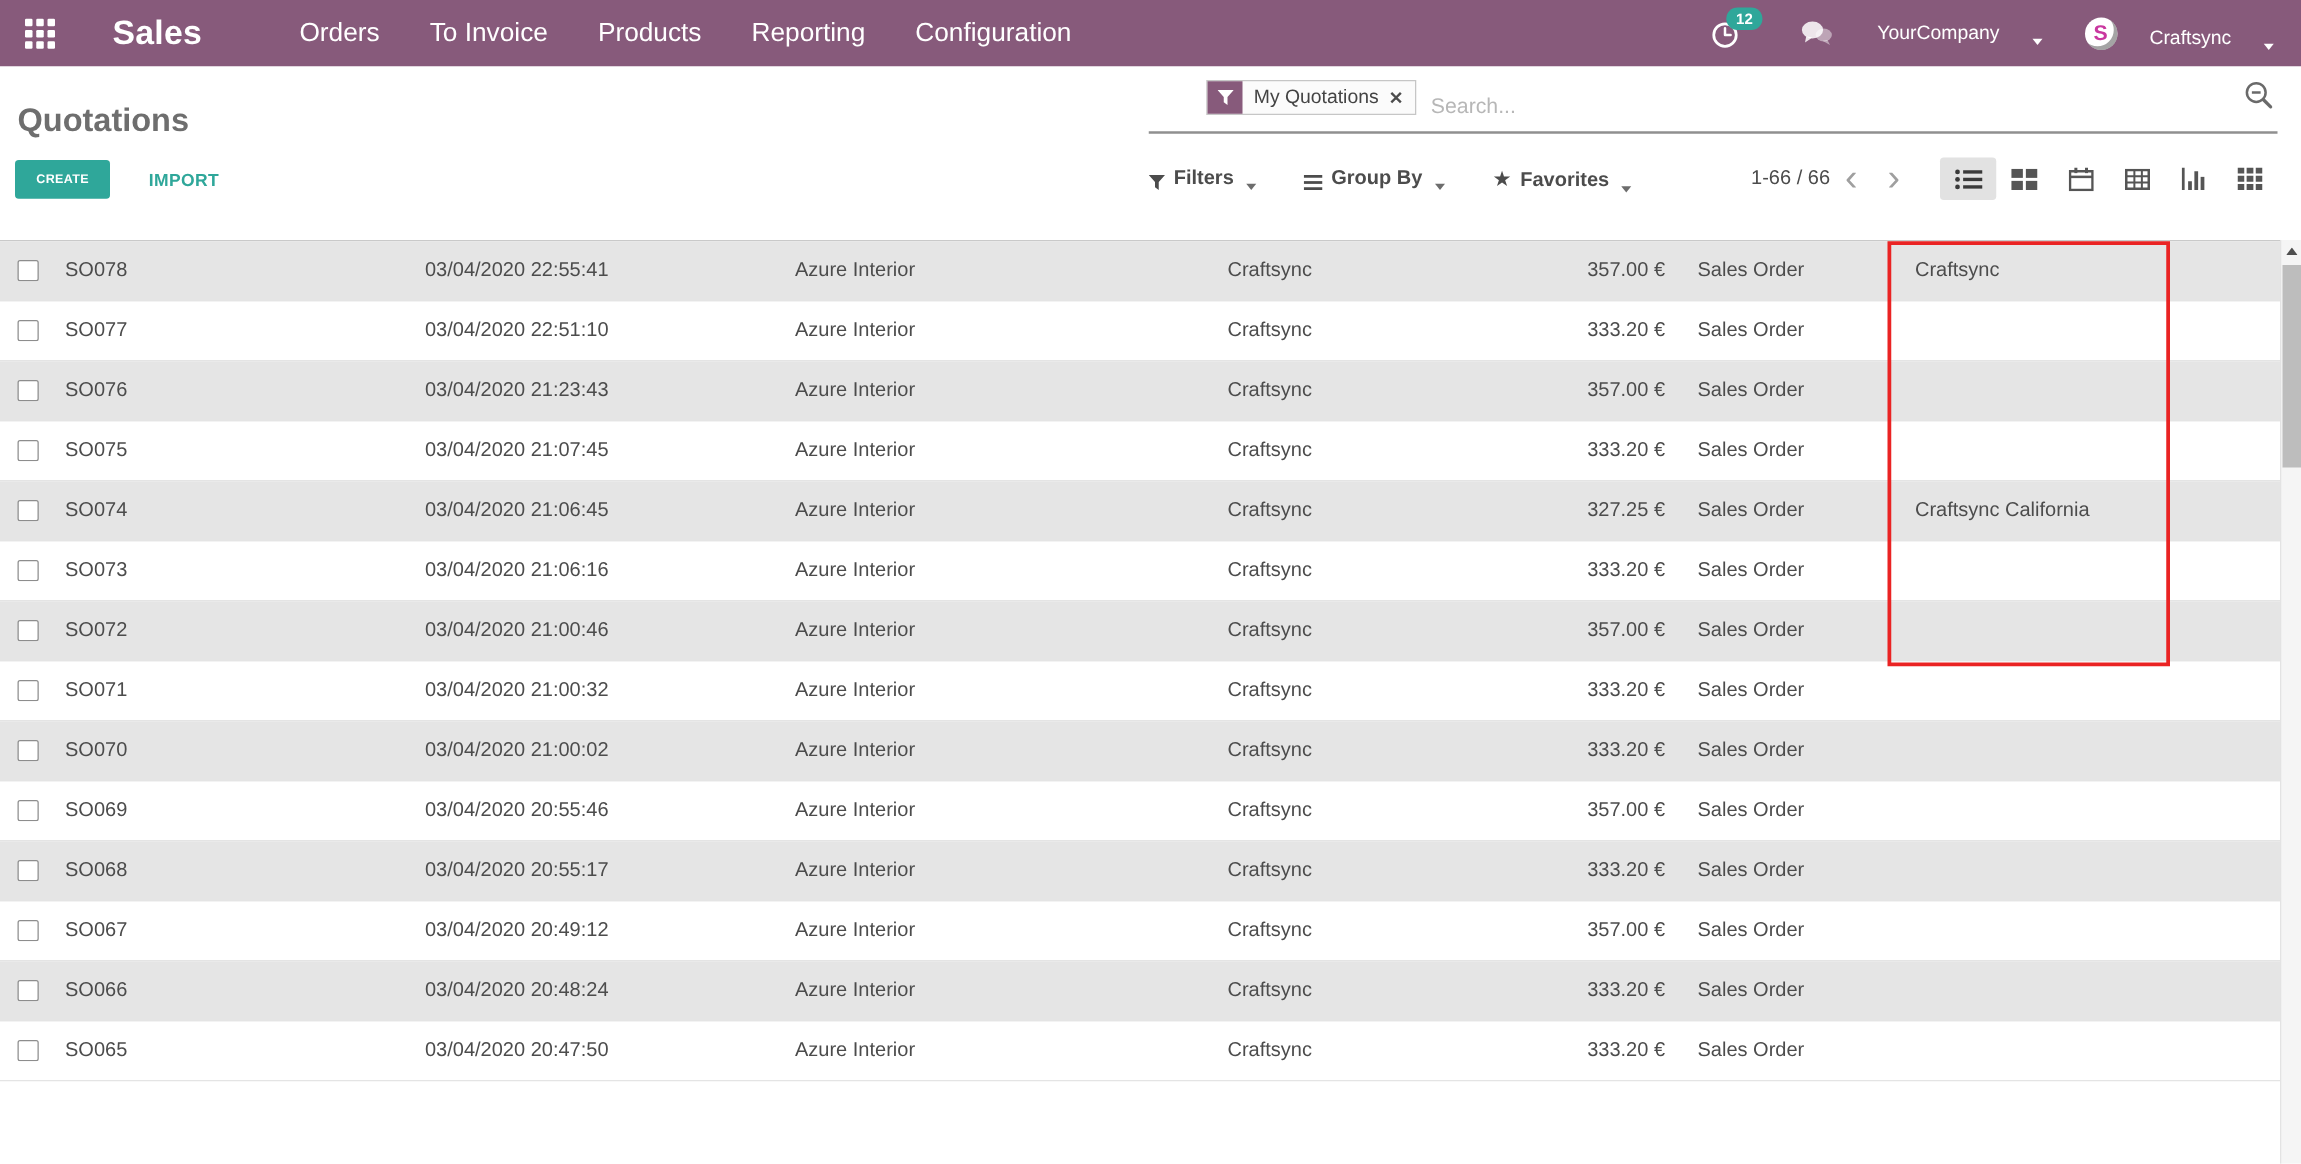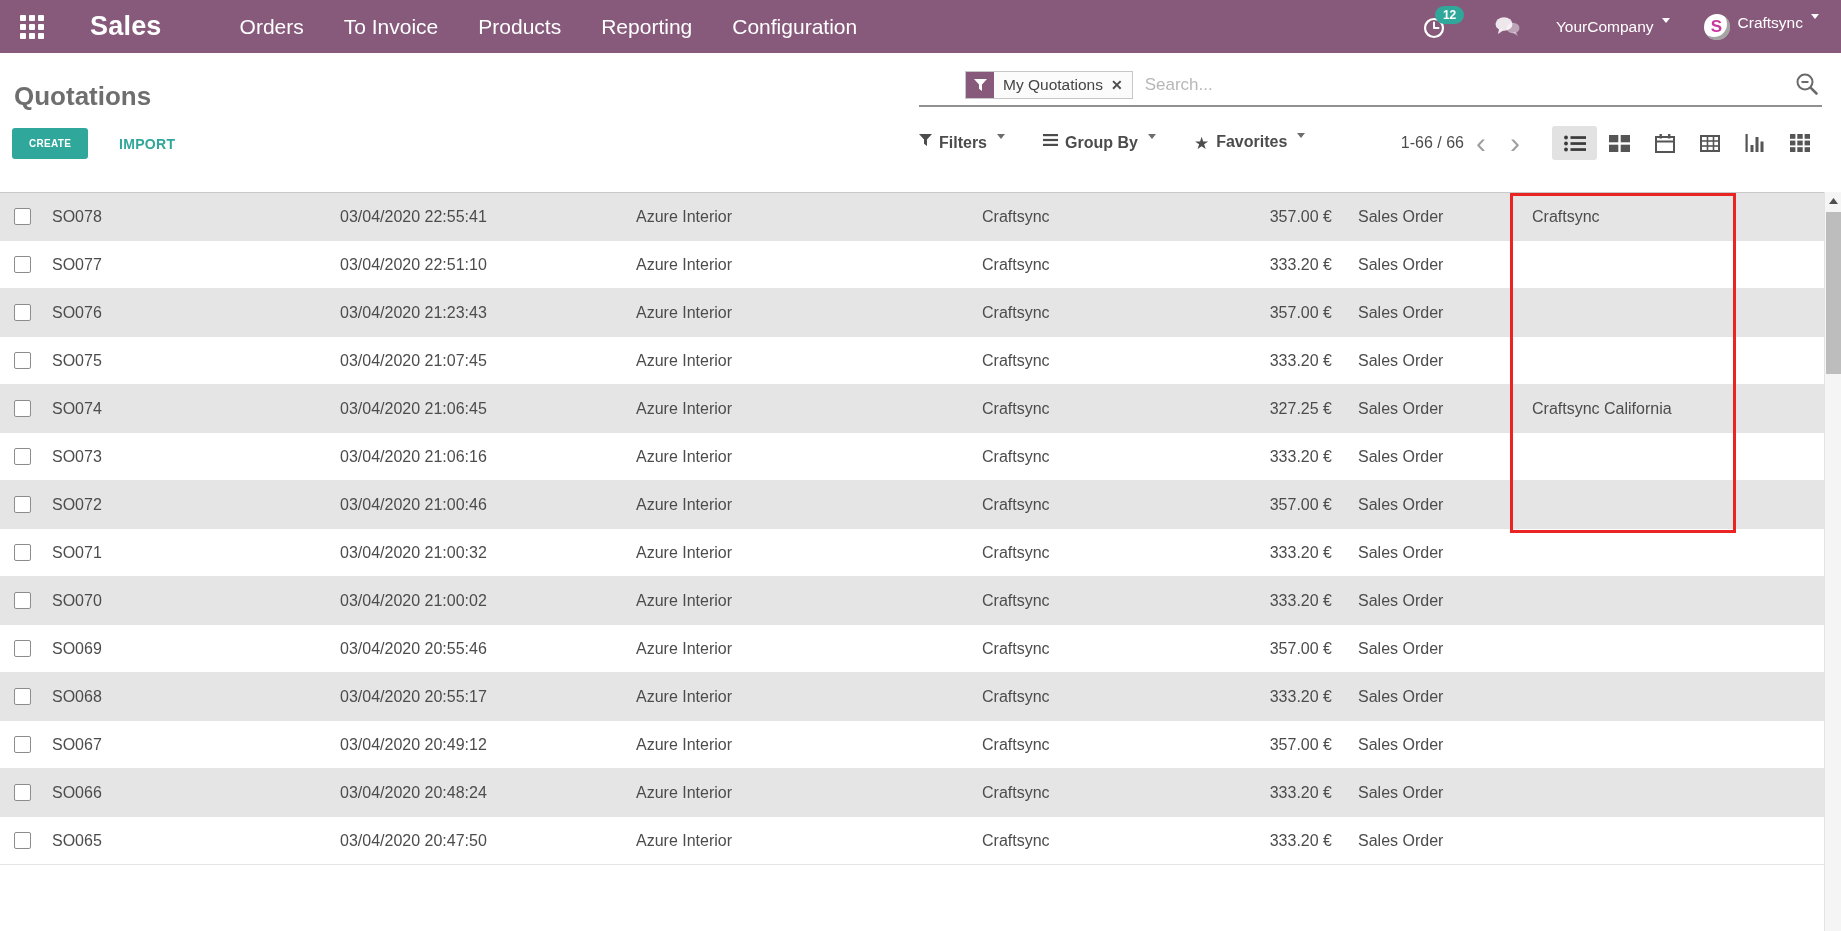--- a/index.html
+++ b/index.html
@@ -22,37 +22,37 @@
   .brand { font-size:27px; font-weight:bold; margin-left:40px; letter-spacing:.2px; }
   .nav-menu { display:flex; margin-left:58px; font-size:21px; }
   .nav-menu .nav-item { padding:16px 20px; cursor:pointer; white-space:nowrap; }
   .nav-right { margin-left:auto; display:flex; align-items:center; gap:34px; padding-right:22px; }
   .activity-wrap { position:relative; padding-right:14px; }
   .badge {
     position:absolute; top:-9px; left:13px;
     background:var(--badge_bg,#2FA79A); color:#fff;
     font-size:12px; font-weight:bold; padding:2px 8px; border-radius:10px;
   }
-  .menu-group { display:flex; align-items:flex-start; gap:8px; font-size:15.5px; cursor:pointer; }
+  .menu-group { display:flex; align-items:flex-end; gap:26px; font-size:15.5px; cursor:pointer; }
   .avatar {
     width:26px; height:26px; border-radius:50%; background:#fff;
     display:flex; align-items:center; justify-content:center;
     font-weight:900; font-size:17px; color:#c9379f;
     box-shadow:inset -3px -3px 0 rgba(90,90,90,.55);
   }
   .caret { width:0; height:0; display:inline-block;
     border-left:4.5px solid transparent; border-right:4.5px solid transparent;
     border-top:5px solid #6d6d6d; }
   .caret.white { border-top-color:#fff; }
 
   
   .page-title { position:absolute; left:14px; top:64px; font-size:26px; color:#6e6e6e; }
   .search-bar {
     position:absolute; left:919px; top:64px; width:903px; height:43px;
-    display:flex; align-items:center; border-bottom:2px solid #909090;padding-left:46px;
+    display:flex; border-bottom:2px solid #909090;padding-left:46px;
   }
   .facet {
     display:flex; align-items:stretch; height:28px; border:1px solid #c6c6c6;
     background:#fbfbfb; margin-right:4px;
   }
   .facet-icon {
     width:28px; background:var(--navbar_bg,#875A7B); color:#fff;
     display:flex; align-items:center; justify-content:center;
   }
   .facet-label { display:flex; align-items:center; padding:0 6px 0 9px; font-size:15.5px; color:#444; white-space:nowrap; }
@@ -70,21 +70,21 @@
     font-family:"Liberation Sans", sans-serif;
   }
   .btn-import {
     position:absolute; left:119px; top:128px; height:31px; display:flex; align-items:center;
     color:var(--primary_teal,#2FA79A); font-size:14px; font-weight:bold; letter-spacing:.3px; cursor:pointer;
   }
   .right-controls {
     position:absolute; left:919px; right:19px; top:119px; height:48px;
     display:flex; align-items:center; font-size:16px; color:#4c4c4c;
   }
-  .dropdown { display:flex; align-items:flex-start; gap:7px; cursor:pointer; white-space:nowrap; }
+  .dropdown { display:flex; align-items:flex-end; gap:7px; cursor:pointer; white-space:nowrap; }
   .dropdown .caret { margin-left:3px; }
   .dd-gap { margin-left:38px; }
   .pager-text { margin-left:auto; font-size:16px; color:#4c4c4c; }
   .pg-chevron { font-size:30px; line-height:1; color:#9f9f9f; padding:0 12px; cursor:pointer; user-select:none; }
   .view-switcher { display:flex; margin-left:20px; }
   .vs-btn { width:45px; height:34px; display:flex; align-items:center; justify-content:center;
     cursor:pointer; border-radius:3px; color:#555; }
   .vs-btn.active { background:#e2e2e2; color:#3a3a3a; }
 
   

